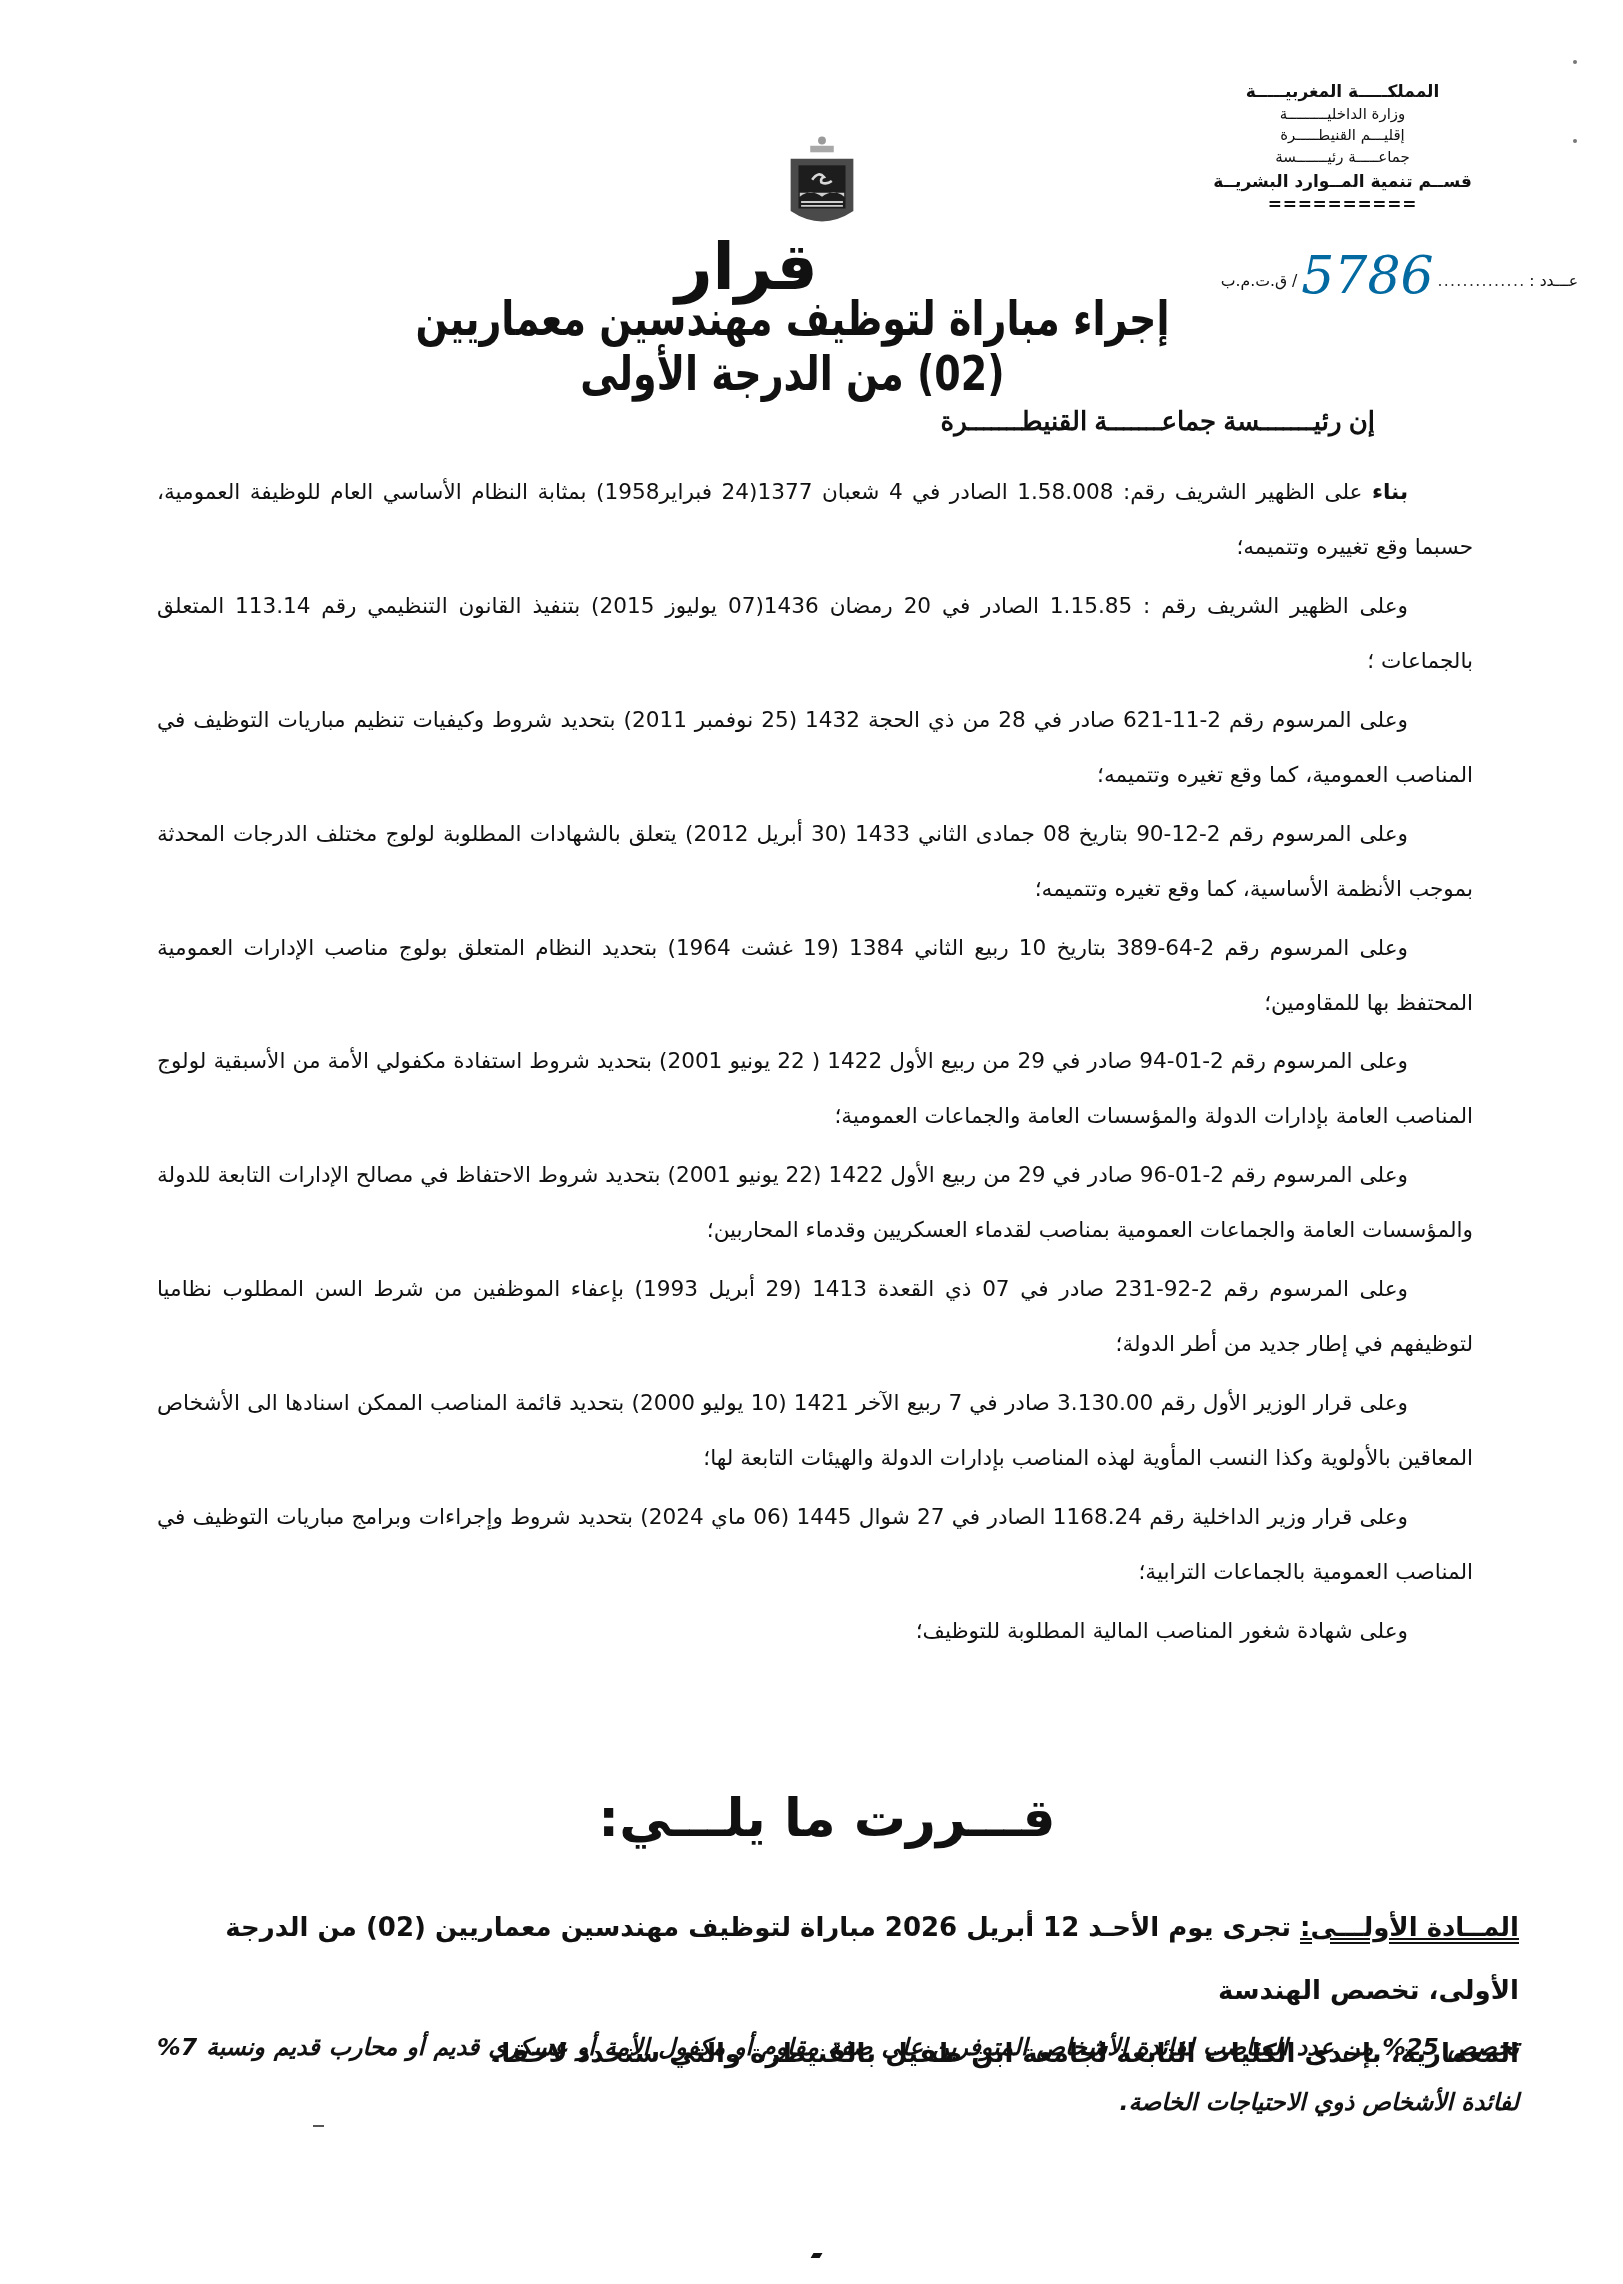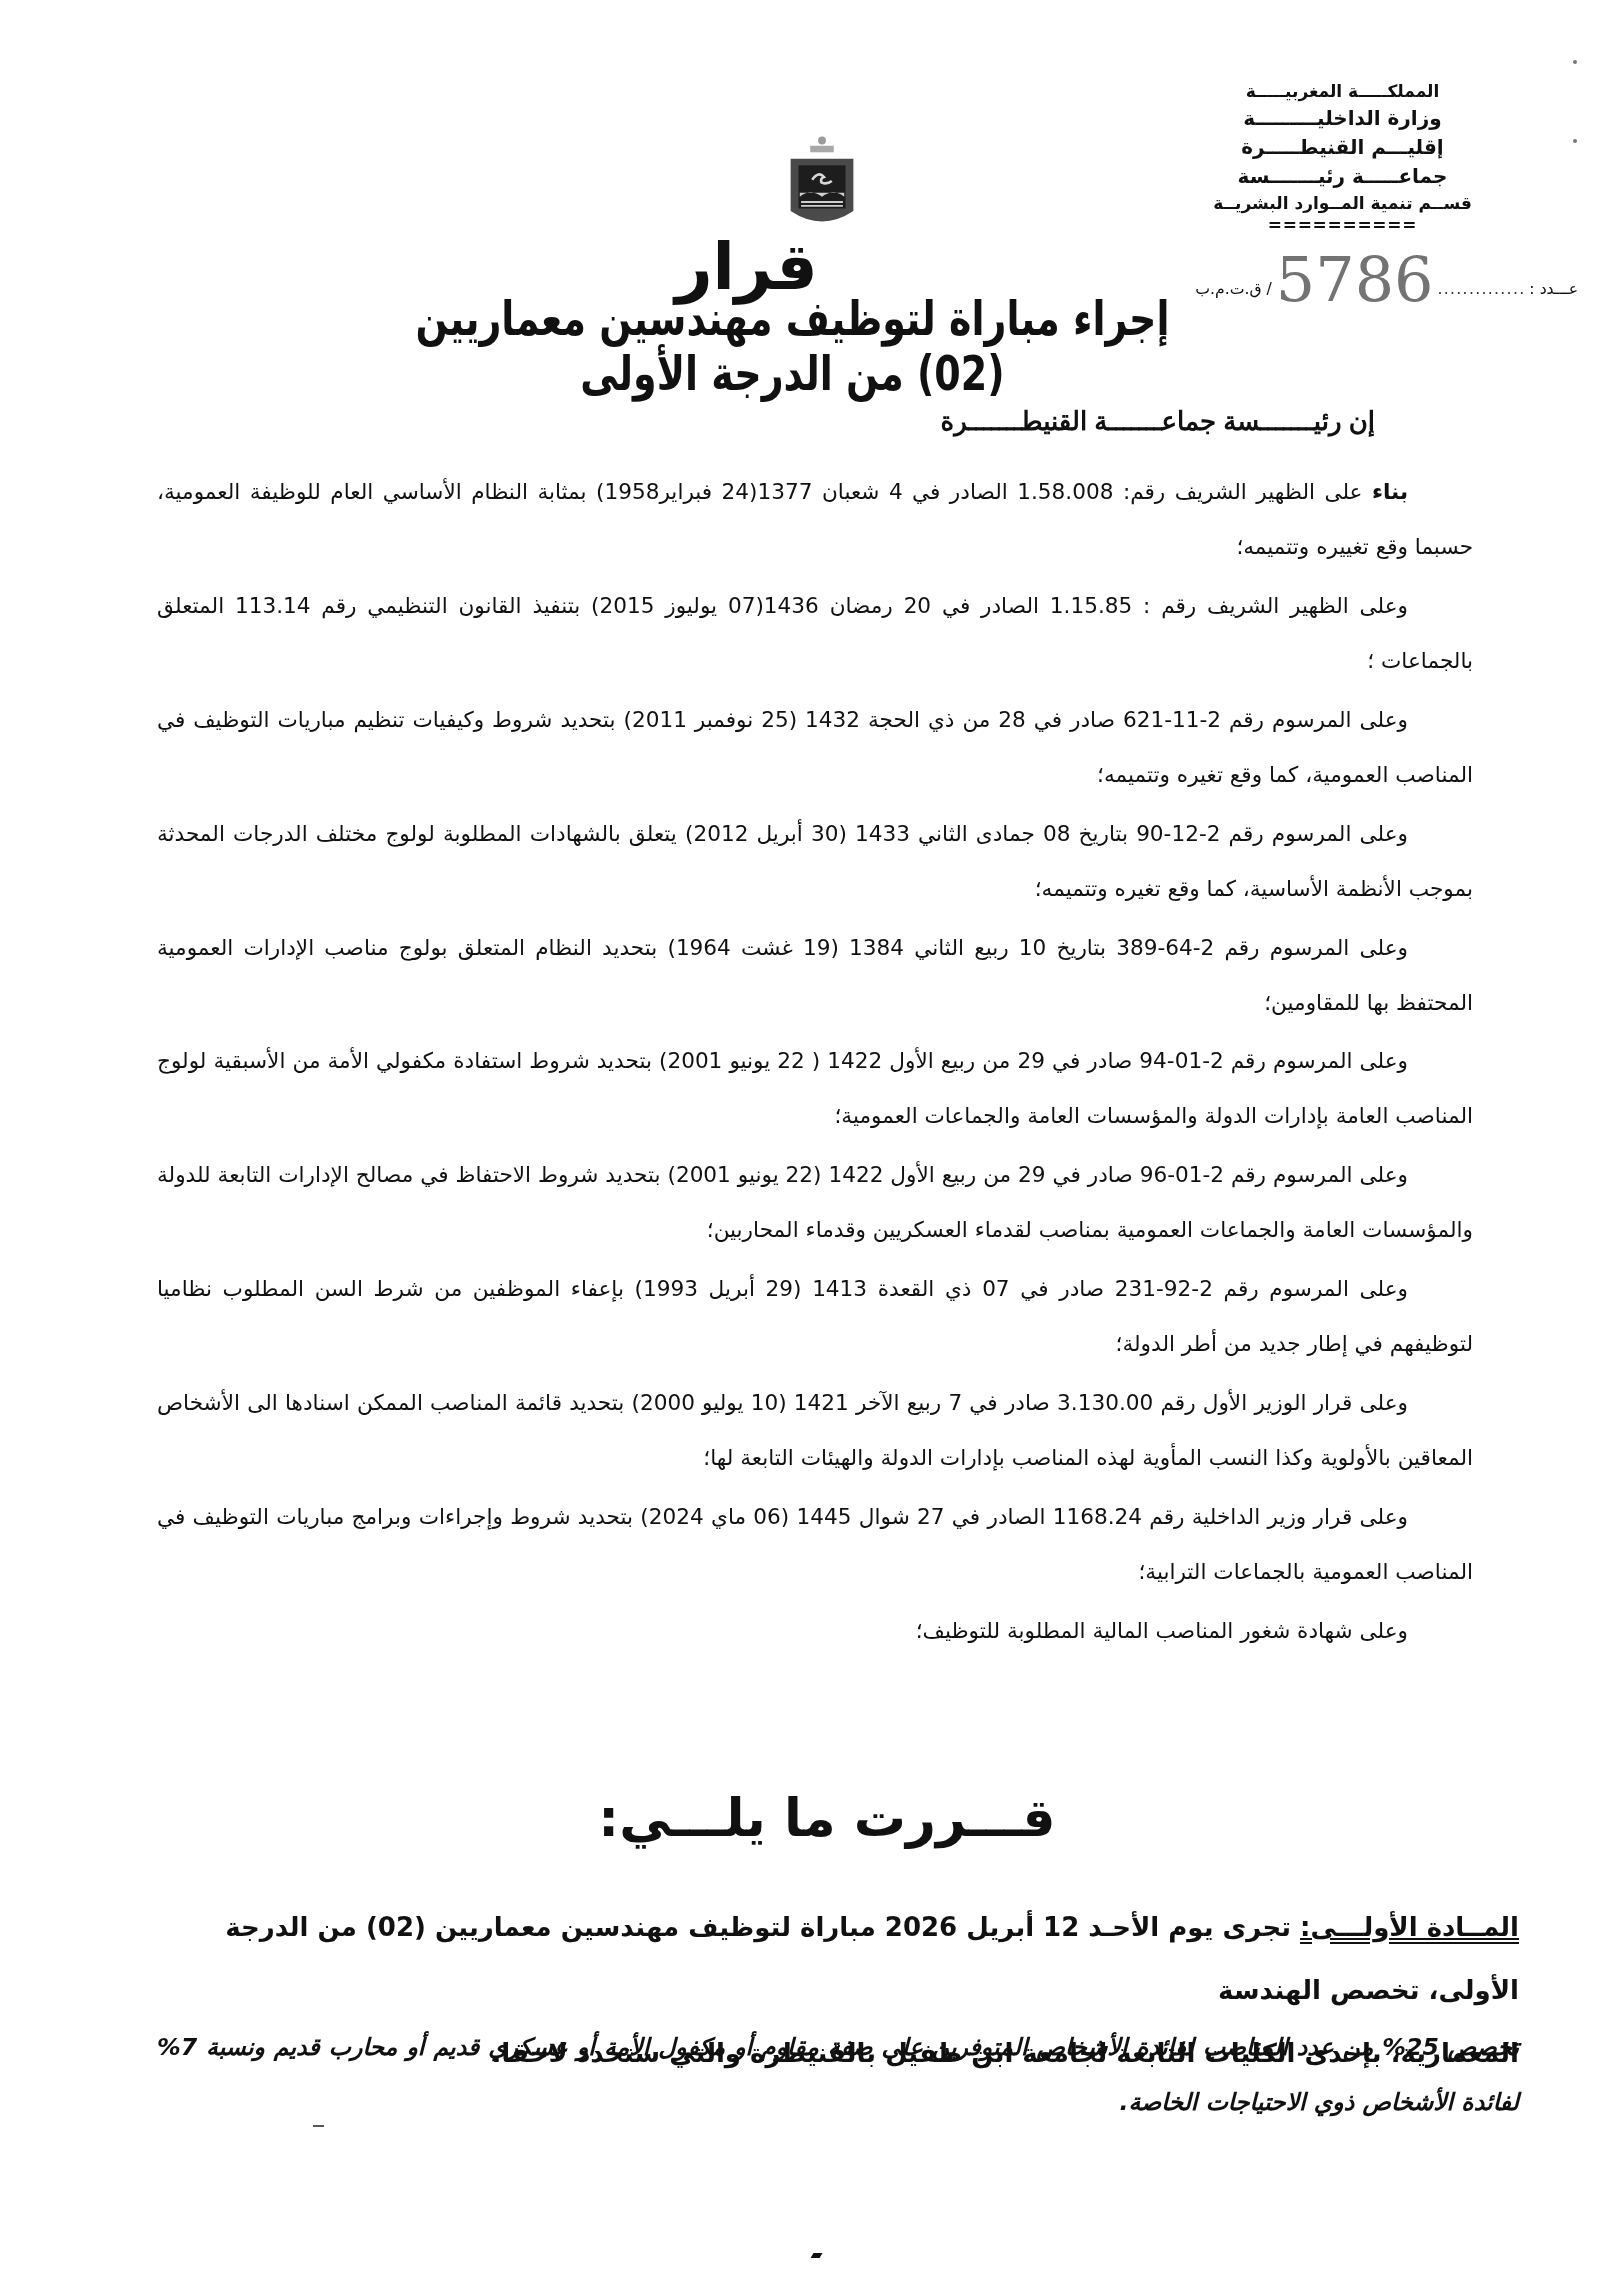--- a/index.html
+++ b/index.html
@@ -9,32 +9,32 @@
     color: #111111;
   }
   .page { position: absolute; inset: 0; }
 
   
   .header-block {
     position: absolute; top: 79px; right: 144px; width: 275px;
     text-align: center; direction: rtl; line-height: 1.45;
     font-family: "DejaVu Sans", sans-serif;
   }
-  .header-block .hl { font-size: 20px; font-weight: bold; }
+  .header-block .hl { font-size: 15px; font-weight: normal; }
   .header-block .hl.bold { font-weight: bold; font-size: 17px; }
   .header-block .sep { font-size: 17px; font-weight: bold; letter-spacing: 0.7px; line-height: 1.2; }
 
   .ref-line {
     position: absolute; top: 242px; right: 46px; direction: rtl;
     font-size: 15.7px; white-space: nowrap; display: flex; align-items: baseline; gap: 3.9px;
   }
   .ref-line .dots { letter-spacing: 1.3px; color: #333; }
   .ref-line .handwritten {
-    font-family: "DejaVu Serif", serif; 
-    color: #737373; font-size: 62px; line-height: 1; position: relative; top: 6.5px;
+    font-family: "DejaVu Serif", serif; font-style: italic;
+    color: #0369a1; font-size: 52px; line-height: 1; position: relative; top: 6.5px;
   }
 
   
   .emblem { position: absolute; top: 134px; left: 776px; width: 92px; height: 98px; }
   .right-mark { position: absolute; width: 3.9px; height: 3.9px; background: #777; border-radius: 50%; }
 
   
   .title-word {
     position: absolute; top: 229px; left: 0; width: 1428px; text-align: center;
     direction: rtl; font-family: "DejaVu Sans", sans-serif; font-weight: bold;

